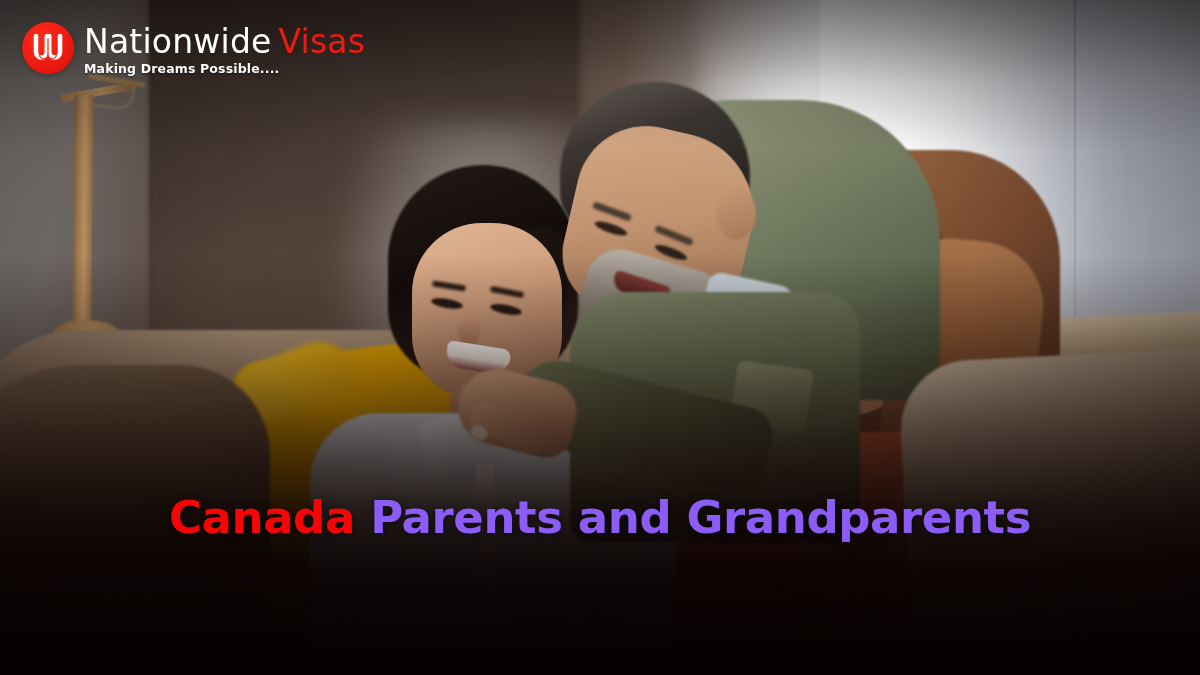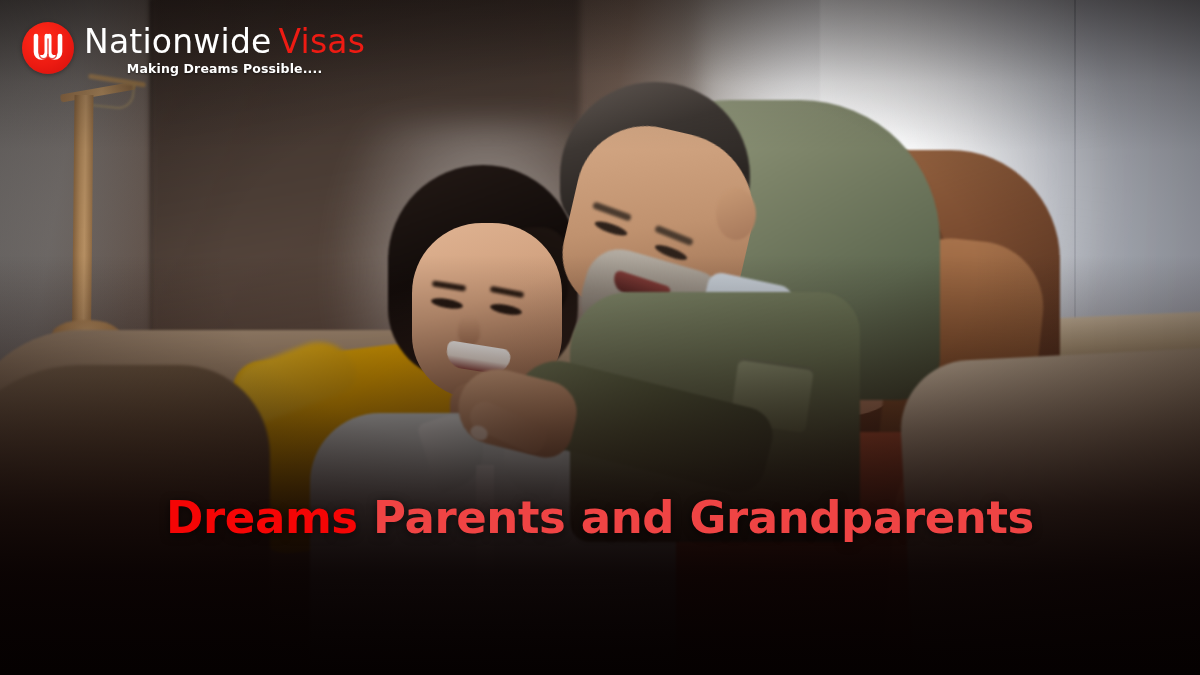--- a/index.html
+++ b/index.html
@@ -455,37 +455,37 @@
   .logo-title {
     font-size:33px; font-weight:400; letter-spacing:0.2px;
     white-space:nowrap;
     font-family:"DejaVu Sans", sans-serif;
   }
   .logo-title .nw { color:#ffffff; }
   .logo-title .vs { color:#ee1b13; margin-left:7px; }
   .logo-tag {
     margin-top:5px;
     font-size:12.5px; font-weight:700; color:#ffffff;
-    letter-spacing:0.15px; text-align:center;
+    letter-spacing:0.15px; 
     font-family:"DejaVu Sans", sans-serif;
     text-shadow:0 1px 2px rgba(0,0,0,0.5);
   }
 
   
   .headline {
     position:absolute; left:0; right:0; top:488px;
     text-align:center; z-index:20;
     font-family:"DejaVu Sans", sans-serif;
     font-weight:700;
     font-size:45px;
     line-height:1.33;
     letter-spacing:-0.4px;
   }
   .headline .ln { display:block; white-space:nowrap; }
-  .hl-white { color:#ef4444; text-shadow:0 2px 10px rgba(0,0,0,0.6); }
+  .hl-white { color:#8b5cf6; text-shadow:0 2px 10px rgba(0,0,0,0.6); }
   .hl-red   { color:#f50505; text-shadow:0 2px 10px rgba(0,0,0,0.6); }
 </style>
 </head>
 <body>
 
 <div class="banner">
 
   <div class="scene">
     <div class="wall"></div>
     <div class="wall-dark"></div>
@@ -582,18 +582,18 @@
     <div class="logo-text">
       <div class="logo-title">
         <span class="nw">Nationwide</span><span class="vs">Visas</span>
       </div>
       <div class="logo-tag">Making Dreams Possible....</div>
     </div>
   </div>
 
   <div class="headline">
     <span class="ln">
-      <span class="hl-red">Dreams</span>
+      <span class="hl-red">Canada</span>
       <span class="hl-white">Parents and Grandparents</span>
     </span>
   </div>
 
 </div>
 
 </body></html>

